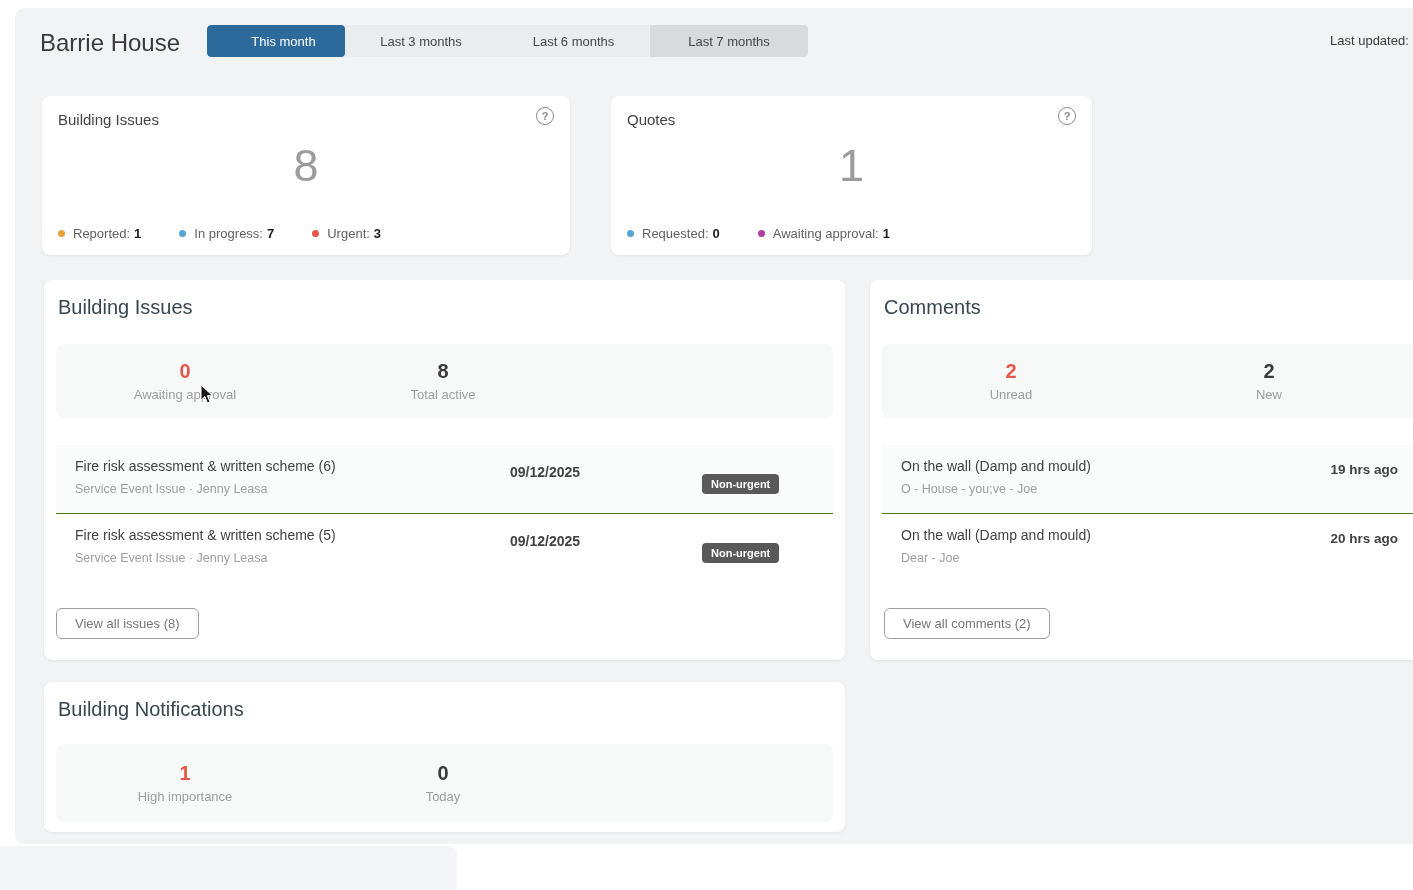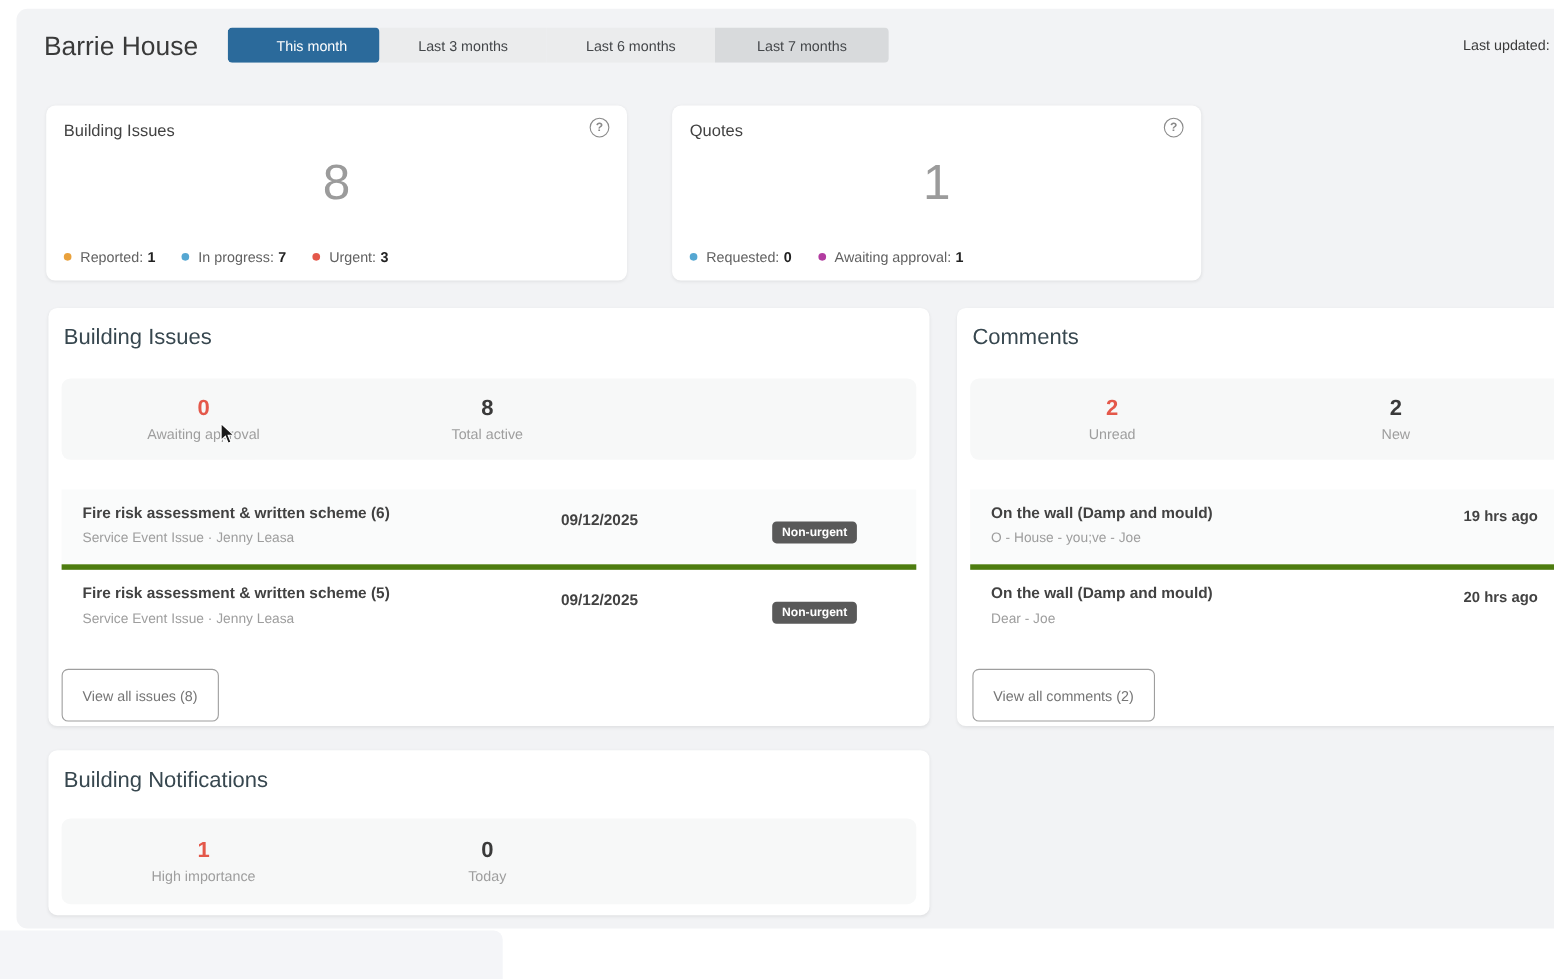--- a/index.html
+++ b/index.html
@@ -43,21 +43,21 @@
   .help {
     position:absolute; right:16px; top:11px; width:18px; height:18px;
     border:1.5px solid #8a8a8a; border-radius:50%; color:#8a8a8a;
     font-size:11px; font-weight:bold; display:flex; align-items:center; justify-content:center;
   }
   .big-number {
     position:absolute; left:0; top:44px; width:100%; text-align:center;
     font-size:45px; color:#9b9b9b; font-weight:400;
   }
   .legend {
-    position:absolute; left:16px; bottom:14px; display:flex; gap:24px;
+    position:absolute; left:16px; bottom:14px; display:flex; gap:38px;
     font-size:13px; color:#616161; align-items:flex-end;
   }
   .legend-item { display:flex; align-items:center; }
   .dot { width:7px; height:7px; border-radius:50%; margin-right:8px; flex:0 0 auto; }
   .dot.orange { background:#e9a13c; }
   .dot.blue   { background:#55a7d2; }
   .dot.red    { background:#e4584a; }
   .dot.purple { background:#b23ca0; }
   .legend-val { font-weight:bold; color:#212121; margin-left:4px; }
   
@@ -69,32 +69,32 @@
     position:absolute; left:12px; right:12px; top:64px; height:74px;
     background:#f7f8f8; border-radius:8px; display:flex; align-items:center;
   }
   .statbox.tall { top:62px; height:78px; }
   .stat { width:258px; text-align:center; }
   .stat-value { font-size:20px; font-weight:bold; color:#3a3a3a; }
   .stat-value.red { color:#e4584a; }
   .stat-label { font-size:13px; color:#9e9e9e; margin-top:4px; }
   .rows { position:absolute; left:12px; right:12px; top:165px; }
   .row { position:relative; height:68px; background:#fafbfb; }
-  .row + .row { background:#ffffff; border-top:5px solid #4d7c0f; }
-  .row-title { position:absolute; left:19px; top:13px; font-size:14px; font-weight:bold; color:#424242; }
+  .row + .row { background:#ffffff; border-top:1px solid #4d7c0f; }
+  .row-title { position:absolute; left:19px; top:13px; font-size:14px; font-weight:normal; color:#424242; }
   .row-sub { position:absolute; left:19px; top:37px; font-size:12.5px; color:#9e9e9e; }
   .row-date { position:absolute; left:429px; top:19px; width:120px; text-align:center; font-size:14px; font-weight:bold; color:#424242; }
   .row-badge-wrap { position:absolute; left:646px; top:18px; width:120px; display:flex; justify-content:flex-start;margin-top:11px; }
   .badge {
     background:#595959; color:#ffffff; font-size:11px; font-weight:bold;
     padding:4px 9px; border-radius:4px; white-space:nowrap;
   }
   .row-time { position:absolute; right:45px; top:17px; font-size:13.5px; font-weight:bold; color:#424242; }
   .view-all {
-    position:absolute; left:12px; top:328px; height:48px; padding:0 18px;
+    position:absolute; left:12px; top:328px; height:31px; padding:0 18px;
     background:#ffffff; border:1.5px solid #9e9e9e; border-radius:6px;
     font-size:13px; color:#757575; display:flex; align-items:center; cursor:pointer;
     font-family:"Liberation Sans", sans-serif;
   }
   .comments-card .view-all { left:14px; }
   
   .bottom-block {
     position:absolute; left:0; top:846px; width:457px; height:44px;
     background:#f4f5f8; border-top-right-radius:8px;
   }

